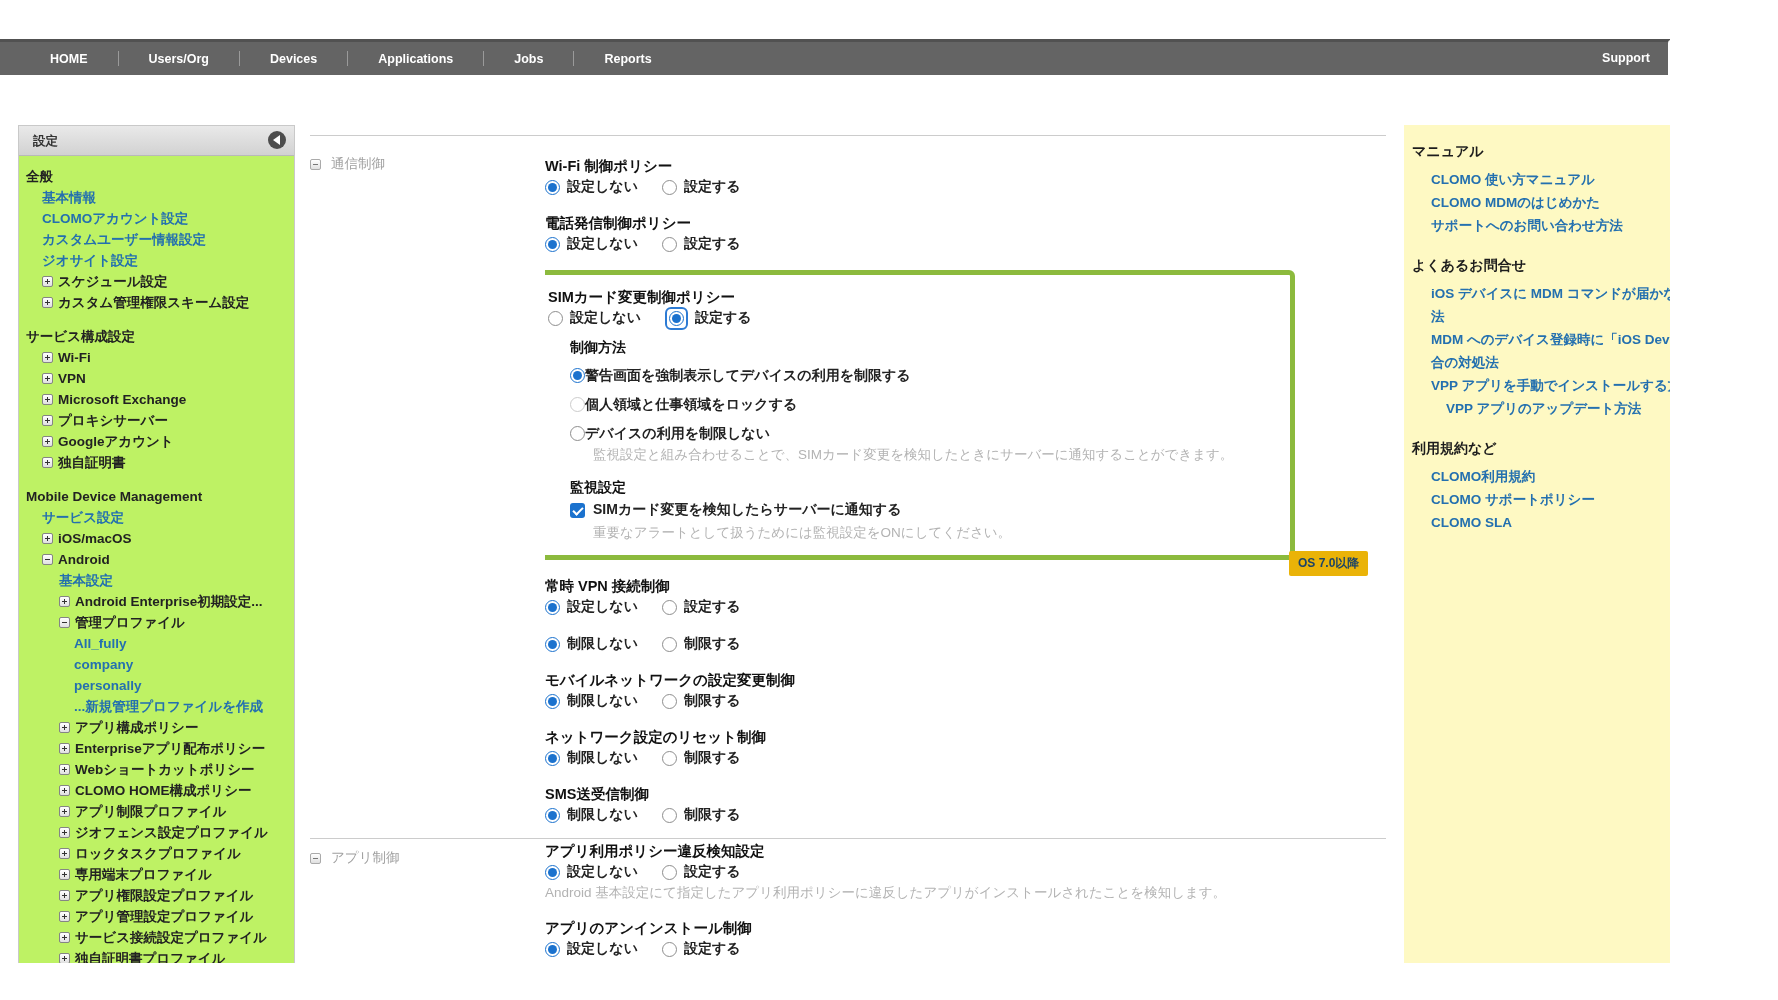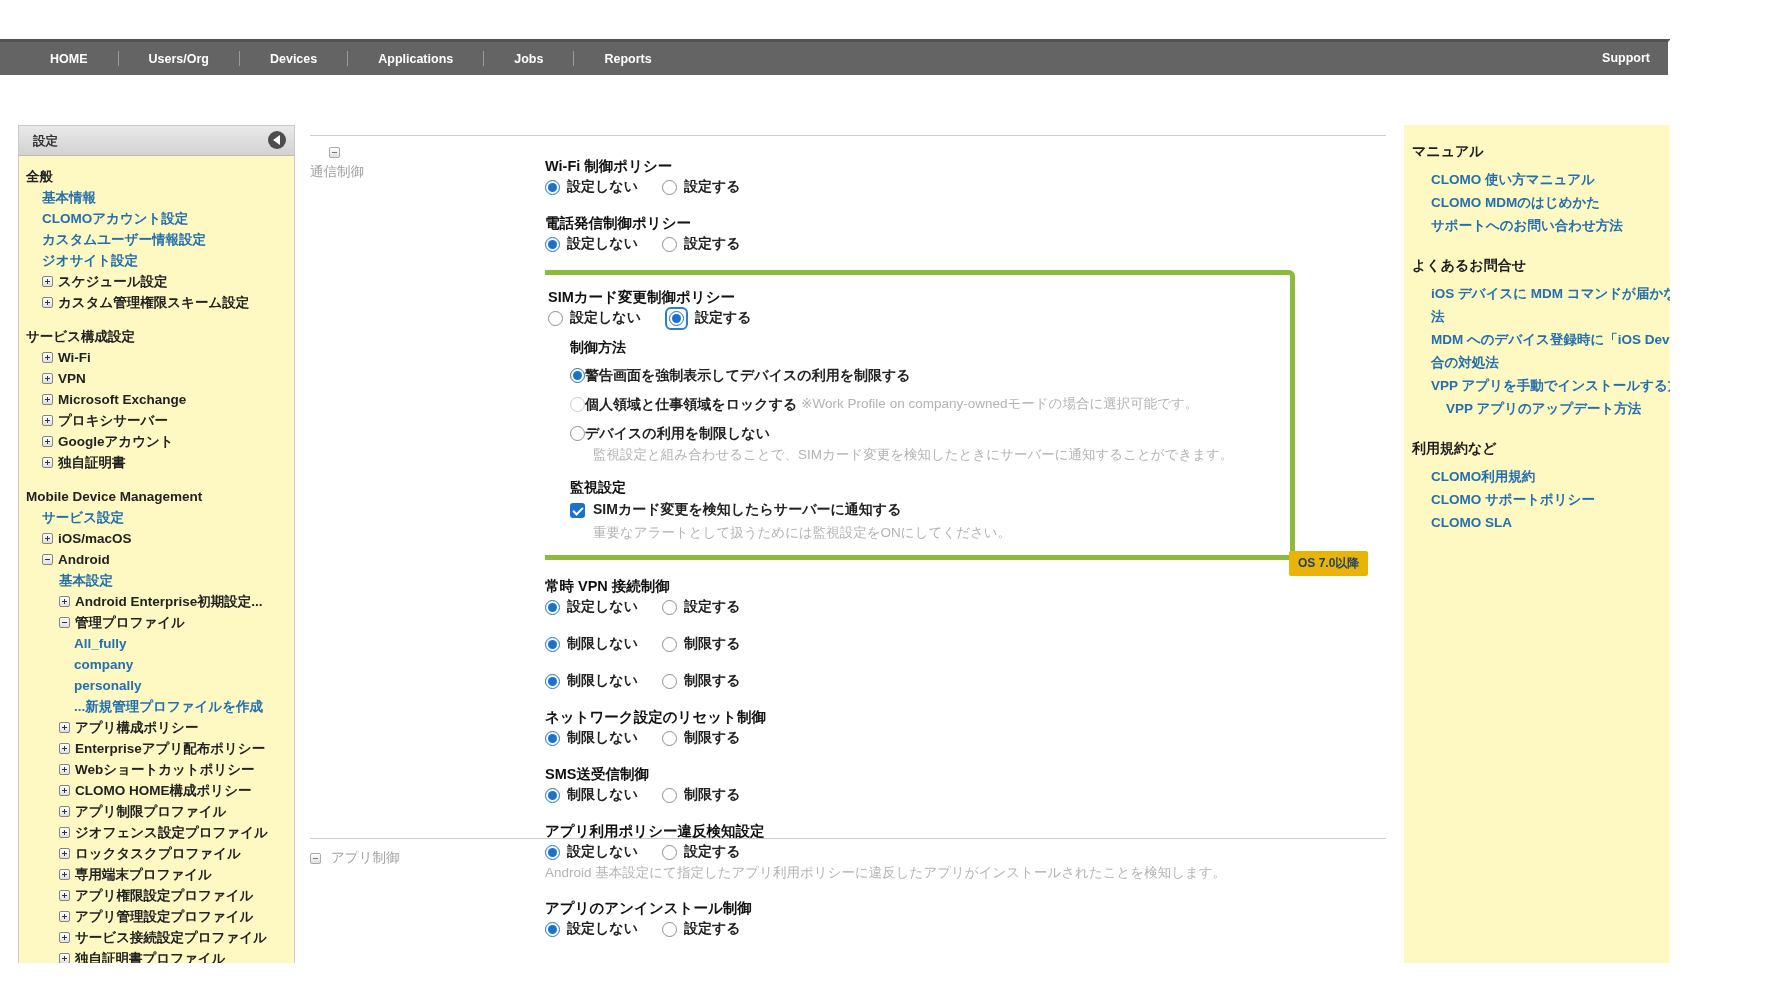--- a/index.html
+++ b/index.html
@@ -9,21 +9,21 @@
   
   .navbar{position:absolute;left:0;top:39px;width:1778px;height:36px;background:#646464;border-top:3px solid #515151;box-sizing:border-box;}
   .navitems{position:absolute;left:20px;top:0;height:33px;display:flex;align-items:center;}
   .navitem{color:#fff;font-size:12.5px;font-weight:bold;padding:0 30px;cursor:pointer;white-space:nowrap;}
   .navsep{width:1px;height:15px;background:#9a9a9a;}
   .nav-support{position:absolute;right:128px;top:0;height:33px;line-height:33px;color:#fff;font-size:12.5px;font-weight:bold;cursor:pointer;}
   .settings-tab{position:absolute;top:-2px;right:8px;width:102px;height:47px;background:#fff;border-radius:3px 3px 0 0;display:flex;align-items:center;justify-content:center;gap:6px;color:#1c1c1c;font-size:13px;font-weight:bold;cursor:pointer;}
   .gear{font-size:15px;line-height:1;color:#222;}
 
   
-  .sidebar{position:absolute;left:18px;top:125px;width:277px;height:838px;background:#fef9c3;border:1px solid #c9c9c9;border-bottom:none;box-sizing:border-box;overflow:hidden;}
+  .sidebar{position:absolute;left:18px;top:125px;width:277px;height:838px;background:#bef264;border:1px solid #c9c9c9;border-bottom:none;box-sizing:border-box;overflow:hidden;}
   .sb-header{position:relative;height:29px;background:linear-gradient(#e9e9e9,#d2d2d2);border-bottom:1px solid #b9b9b9;}
   .sb-title{position:absolute;left:14px;top:7px;font-size:12.5px;color:#333;font-weight:600;}
   .collapse-btn{position:absolute;right:8px;top:5px;width:18px;height:18px;border-radius:50%;background:#4d4d4d;cursor:pointer;}
   .tri{position:absolute;left:5px;top:4px;width:0;height:0;border-top:5px solid transparent;border-bottom:5px solid transparent;border-right:7px solid #fff;}
   .tree{padding-top:10px;}
   .trow{height:21px;line-height:21px;font-size:13.5px;font-weight:600;white-space:nowrap;overflow:hidden;display:flex;align-items:center;}
   .trow.gap{margin-top:13px;}
   .trow.header{color:#222;}
   .trow.link{color:#2470af;cursor:pointer;}
   .trow.node{color:#222;cursor:pointer;}
@@ -32,21 +32,21 @@
   .twisty::before{content:'';position:absolute;left:2px;right:2px;top:4px;height:1px;background:#333;}
   .twisty.plus::after{content:'';position:absolute;top:2px;bottom:2px;left:4px;width:1px;background:#333;}
 
   
   .hr{position:absolute;height:0;border-top:1px solid #ccc;}
   .hr1{left:310px;top:135px;width:1076px;}
   .hr2{left:310px;top:838px;width:1076px;}
   .seclabel{position:absolute;left:310px;color:#a0a0a0;font-size:13.5px;display:flex;align-items:center;gap:5px;}
   .seclabel .twisty{border-color:#aaa;}
   .seclabel .twisty::before{background:#777;}
-  .sec-comm{top:147px;flex-direction:column;} .sec-app{top:849px;}
+  .sec-comm{top:155px;} .sec-app{top:849px;}
 
   .content{position:absolute;left:545px;top:136px;width:758px;height:827px;overflow:hidden;padding-top:20px;box-sizing:border-box;}
   .pol{margin-bottom:15px;}
   .pt{font-size:14.5px;font-weight:bold;color:#111;line-height:20px;}
   .opts{height:22px;display:flex;align-items:center;gap:24px;}
   .opt{display:inline-flex;align-items:center;gap:7px;cursor:pointer;}
   .olabel{font-size:14px;font-weight:600;color:#222;}
   .note{color:#b3b3b3;font-size:13.5px;line-height:20px;}
 
   .radio{position:relative;display:inline-block;width:15px;height:15px;box-sizing:border-box;border:1.5px solid #8e8e8e;border-radius:50%;background:#fff;flex:0 0 15px;}
@@ -307,21 +307,20 @@
       <div class="sub">
         <div class="slabel">制御方法</div>
         <div class="mlist">
           <div class="mrow">
             <span class="radio sel"></span>
             <span class="olabel">警告画面を強制表示してデバイスの利用を制限する</span>
           </div>
           <div class="mrow">
             <span class="radio dis"></span>
             <span class="olabel">個人領域と仕事領域をロックする</span>
-            <span class="inote">※Work Profile on company-ownedモードの場合に選択可能です。</span>
           </div>
           <div class="mrow">
             <span class="radio"></span>
             <span class="olabel">デバイスの利用を制限しない</span>
           </div>
         </div>
         <div class="note mnote">監視設定と組み合わせることで、SIMカード変更を検知したときにサーバーに通知することができます。</div>
         <div class="slabel mt12">監視設定</div>
         <div class="chkrow">
           <span class="checkbox"></span>
@@ -351,20 +350,21 @@
               <span class="radio sel"></span>
               <span class="olabel">制限しない</span>
             </label>
             <label class="opt">
               <span class="radio"></span>
               <span class="olabel">制限する</span>
             </label>
           </div>
         </div>
         <div class="pol">
+          <div class="pt">モバイルネットワークの設定変更制御</div>
           <div class="opts">
             <label class="opt">
               <span class="radio sel"></span>
               <span class="olabel">制限しない</span>
             </label>
             <label class="opt">
               <span class="radio"></span>
               <span class="olabel">制限する</span>
             </label>
           </div>

